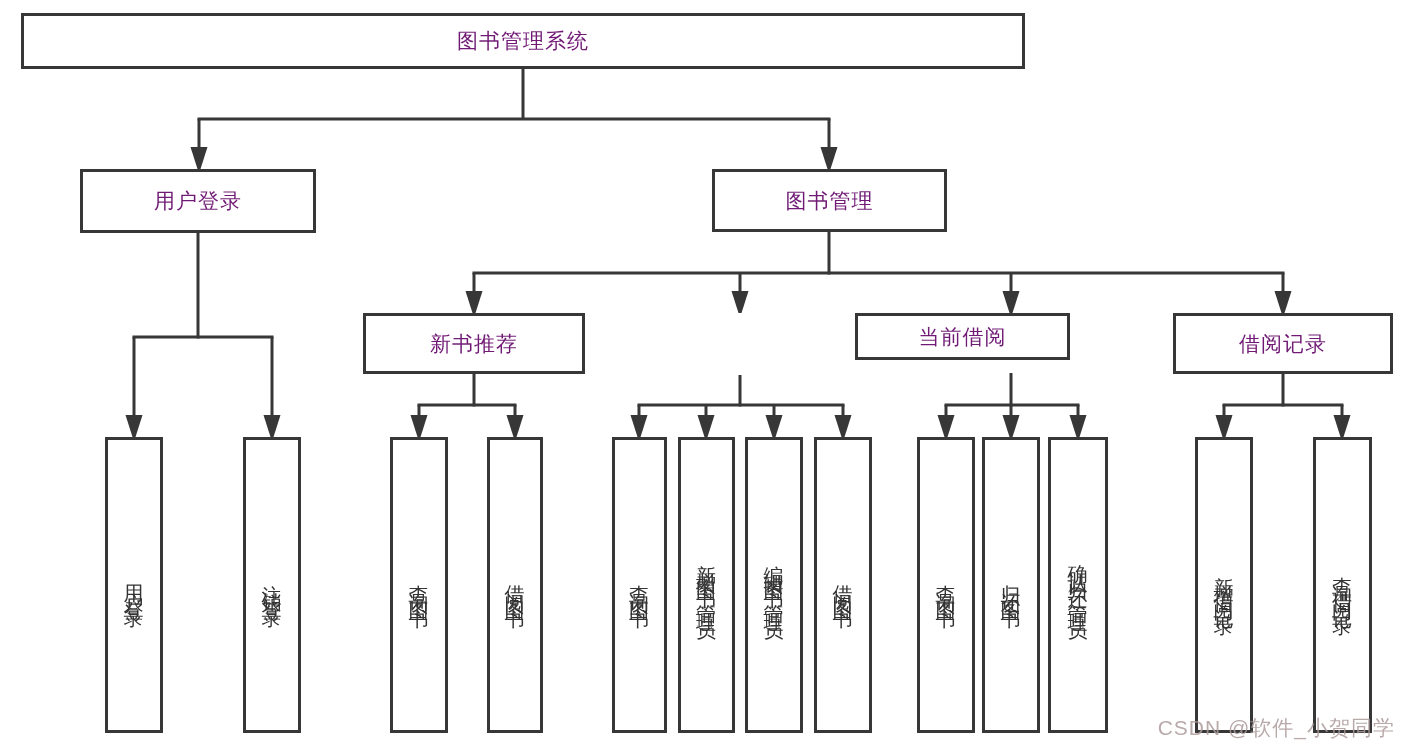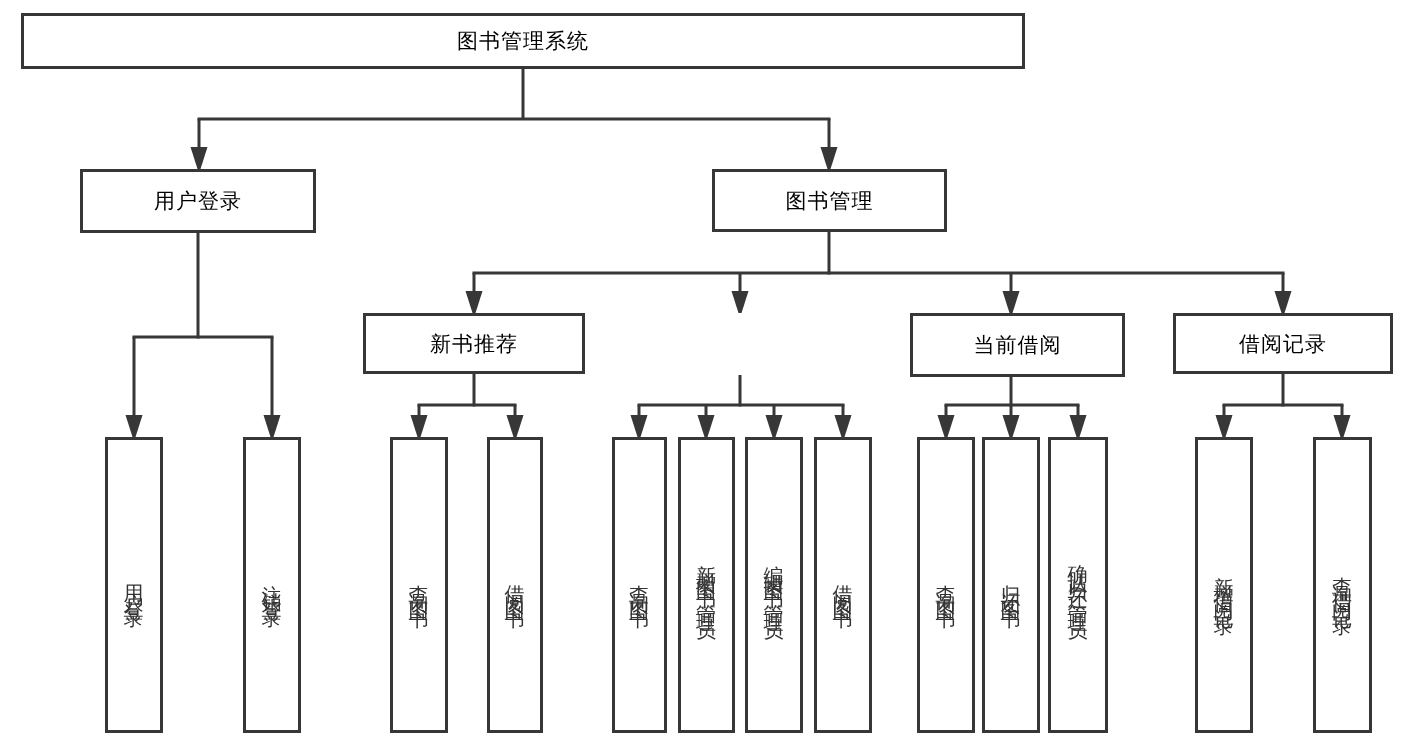--- a/index.html
+++ b/index.html
@@ -13,21 +13,21 @@
   #wires{position:absolute;left:0;top:0;z-index:0;}
   .node{
     position:absolute;
     box-sizing:border-box;
     border:3px solid #373737;
     background:#ffffff;
     display:flex;align-items:center;justify-content:center;
     z-index:1;
   }
   .hlabel{
-    font-size:21px;color:#000000;letter-spacing:1px;
+    font-size:21px;color:#701a75;letter-spacing:1px;
     white-space:nowrap;
   }
   .vnode{padding:2px 0;}
   .vlabel{
     writing-mode:vertical-rl;
     font-size:20px;color:#333333;
     letter-spacing:8px;
     line-height:1;
     white-space:nowrap;
   }
@@ -108,21 +108,21 @@
   <div class="node" style="left:80px;top:169px;width:236px;height:64px;">
     <span class="hlabel">用户登录</span>
   </div>
   <div class="node" style="left:363px;top:313px;width:222px;height:61px;">
     <span class="hlabel">新书推荐</span>
   </div>
 
   <div class="node" style="left:712px;top:169px;width:235px;height:63px;">
     <span class="hlabel">图书管理</span>
   </div>
-  <div class="node" style="left:910px;top:313px;width:215px;height:64px;">
+  <div class="node" style="left:855px;top:313px;width:215px;height:47px;">
     <span class="hlabel">当前借阅</span>
   </div>
   <div class="node" style="left:1173px;top:313px;width:220px;height:61px;">
     <span class="hlabel">借阅记录</span>
   </div>
 
   <div class="node vnode" style="left:105px;top:437px;width:58px;height:296px;">
     <span class="vlabel">用户登录</span>
   </div>
   <div class="node vnode" style="left:243px;top:437px;width:58px;height:296px;">
@@ -159,13 +159,14 @@
     <span class="vlabel">确认归还（管理员）</span>
   </div>
 
   <div class="node vnode" style="left:1195px;top:437px;width:58px;height:296px;">
     <span class="vlabel">新增借阅记录</span>
   </div>
   <div class="node vnode" style="left:1313px;top:437px;width:59px;height:296px;">
     <span class="vlabel">查询借阅记录</span>
   </div>
 
+  <div id="watermark" style="color: rgba(173, 155, 155, 0.85);">CSDN @软件_小贺同学</div>
 </div>
 
 </body></html>

